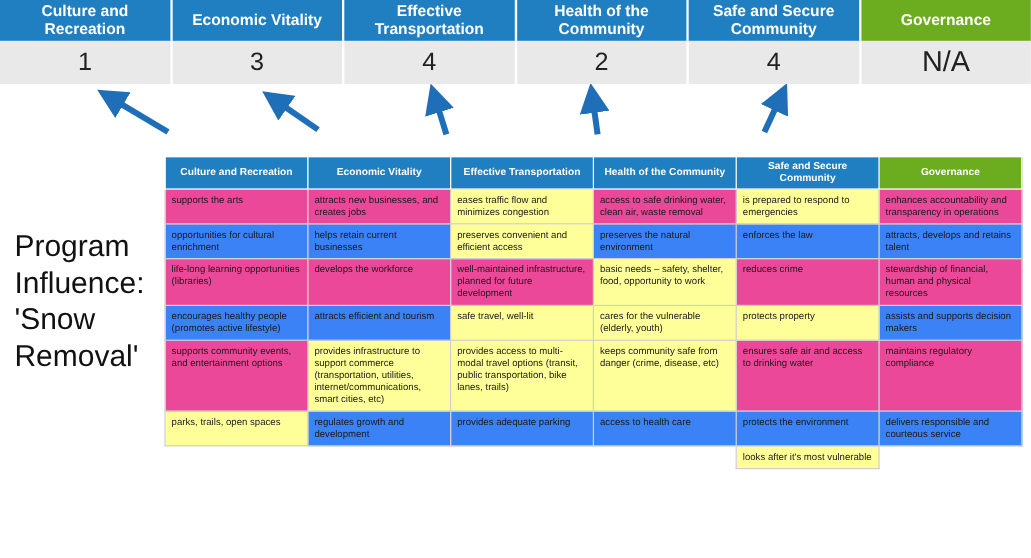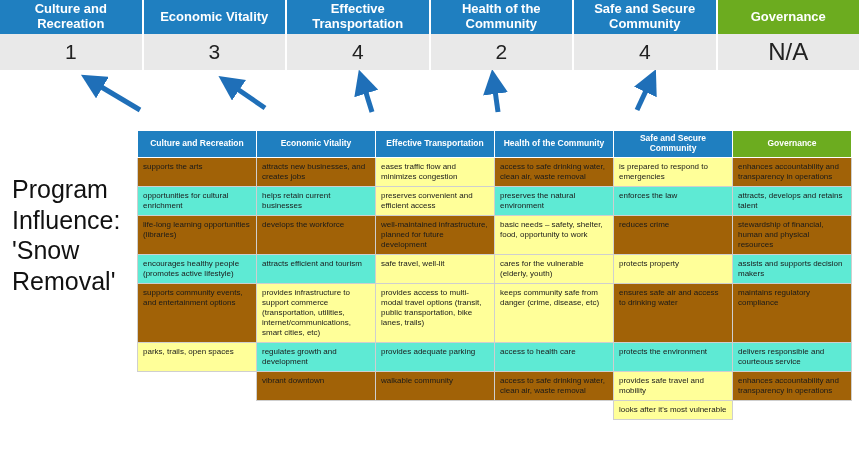--- a/index.html
+++ b/index.html
@@ -72,21 +72,21 @@
     top: 70px;
     width: 859px;
     height: 62px;
     pointer-events: none;
   }
 
   
   .caption {
     position: absolute;
     left: 12px;
-    top: 174px;
+    top: 190px;
     width: 122px;
     font-size: 25px;
     color: #111111;
     line-height: 1.22;
     text-align: left;
   }
 
   
   .matrix {
     position: absolute;
@@ -109,23 +109,23 @@
     line-height: 1.15;
   }
   .matrix th.gov { background: #6cac1f; }
   .matrix td {
     font-size: 8px;
     color: #1a1a1a;
     vertical-align: top;
     padding: 4px 5px;
     border: 1px solid #cfcfcf;
     line-height: 1.25;
-    background: #a16207;
-  }
-  .matrix tr.alt td { background: #5eead4; }
+    background: #ec4899;
+  }
+  .matrix tr.alt td { background: #3b82f6; }
   .matrix td.hl { background: #ffff99 !important; }
   .matrix td.empty { border: none; background: #ffffff !important; }
 </style>
 </head>
 <body>
 
 <div class="top-wrap">
   <div class="top-header-row">
     <div class="top-header-cell">Culture and Recreation</div>
     <div class="top-header-cell">Economic Vitality</div>
@@ -224,28 +224,20 @@
     <tr class="alt">
       <td class="hl">parks, trails, open spaces</td>
       <td>regulates growth and development</td>
       <td>provides adequate parking</td>
       <td>access to health care</td>
       <td>protects the environment</td>
       <td>delivers responsible and courteous service</td>
     </tr>
     <tr>
       <td class="empty"></td>
-      <td>vibrant downtown</td>
-      <td>walkable community</td>
-      <td>access to safe drinking water, clean air, waste removal</td>
-      <td class="hl">provides safe travel and mobility</td>
-      <td>enhances accountability and transparency in operations</td>
-    </tr>
-    <tr>
-      <td class="empty"></td>
       <td class="empty"></td>
       <td class="empty"></td>
       <td class="empty"></td>
       <td class="hl">looks after it's most vulnerable</td>
       <td class="empty"></td>
     </tr>
   </tbody>
 </table>
 
 </body></html>

